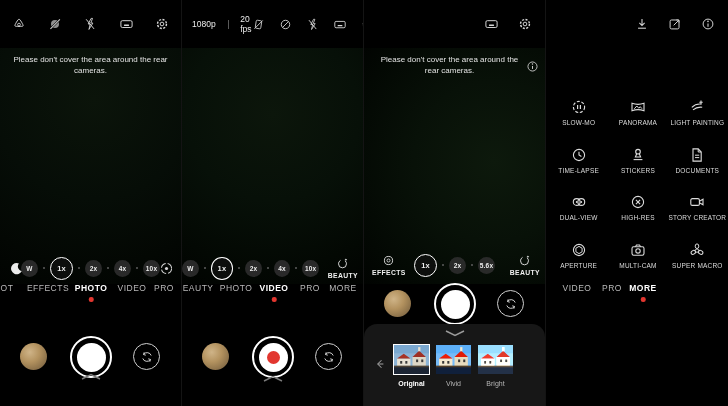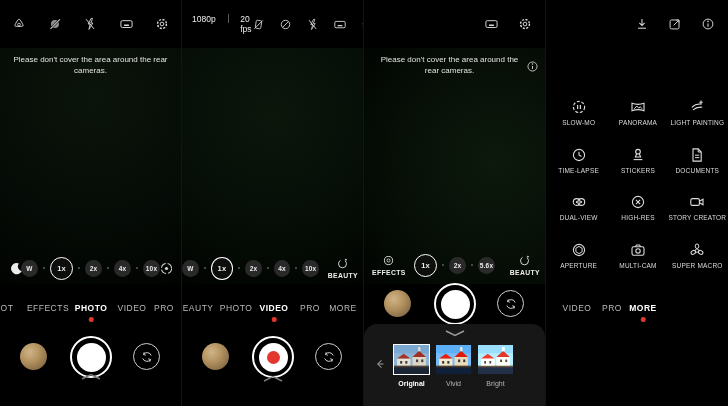--- a/index.html
+++ b/index.html
@@ -7,41 +7,41 @@
   #screen{width:728px;height:406px;display:flex;background:#000;overflow:hidden;position:relative;}
   .panel{position:relative;width:182px;height:406px;background:#000;overflow:hidden;}
   .panel:not(:last-child){border-right:1px solid #141414;}
 
   
   .topbar{position:absolute;top:0;left:0;right:0;height:48px;background:#000;display:flex;align-items:center;}
   .tb-spread{justify-content:space-between;padding:0 12px;}
   .tb-right{justify-content:flex-end;gap:19px;padding-right:13px;}
   .tb-video{padding:0 10px;}
   .ticons{margin-left:auto;display:flex;align-items:center;gap:14px;}
-  .status{display:flex;gap:12px;color:#ececec;font-size:8.5px;}
+  .status{display:flex;align-items:center;gap:12px;color:#ececec;font-size:8.5px;}
   .status .vdiv{width:1px;height:9px;background:#5a5a5a;}
 
   
   .vf{position:absolute;top:48px;left:0;right:0;height:236px;}
   .vf1{background:radial-gradient(circle at 52% 22%,#0b140a 0%,#060d07 48%,#030703 80%,#010301 100%);}
   .vf2{background:radial-gradient(circle at 50% 28%,#0c160b 0%,#071008 45%,#030803 80%,#010301 100%);}
   .vf3{background:radial-gradient(circle at 72% 48%,#0d190c 0%,#081108 45%,#030803 82%,#010301 100%);}
 
   .warning{position:absolute;top:54px;left:11px;right:11px;text-align:center;color:#e2e2e2;font-size:8px;line-height:1.4;}
 
   
   .zoomrow{position:absolute;top:251px;left:0;right:0;height:34px;display:flex;align-items:center;justify-content:center;gap:5px;}
   .zbtn{width:17px;height:17px;border-radius:50%;background:rgba(44,44,44,.92);color:#ececec;font-size:6.5px;font-weight:bold;display:flex;align-items:center;justify-content:center;border:none;padding:0;letter-spacing:.2px;}
   .zbtn.selected{width:23px;height:23px;background:rgba(18,18,18,.65);border:1.4px solid #fff;font-size:7.5px;}
   .zsep{width:2px;height:2px;border-radius:50%;background:#5d5d5d;}
   .sidefeat{position:absolute;display:flex;flex-direction:column;align-items:center;gap:2px;}
   .sidefeat .flabel{color:#f0f0f0;font-size:6.8px;font-weight:bold;letter-spacing:.4px;}
 
   
-  .tabs{position:absolute;top:300px;left:0;right:0;height:28px;padding-left:46px;}
+  .tabs{position:absolute;top:280px;left:0;right:0;height:28px;padding-left:46px;}
   .tab{position:absolute;transform:translateX(-50%);color:#b9b9b9;font-size:8.5px;letter-spacing:.5px;white-space:nowrap;background:none;border:none;padding:0;top:3px;}
   .tab.selected{color:#fff;font-weight:bold;}
   .reddot{position:absolute;width:4.5px;height:4.5px;border-radius:50%;top:17px;transform:translateX(-50%);}
 
   
   .capture{position:absolute;left:0;right:0;height:46px;}
   .gallery{position:absolute;left:20px;top:7px;width:27px;height:27px;border-radius:50%;border:none;padding:0;background:radial-gradient(circle at 36% 34%,#cfb488 0%,#b3925f 40%,#8f744c 70%,#6d563a 100%);}
   .shutter{position:absolute;left:70px;top:0;width:42px;height:42px;border-radius:50%;border:2.4px solid #fff;background:transparent;display:flex;align-items:center;justify-content:center;padding:0;}
   .shutter .inner{width:29px;height:29px;border-radius:50%;background:#fff;display:flex;align-items:center;justify-content:center;}
   .recdot{width:13px;height:13px;border-radius:50%;}

